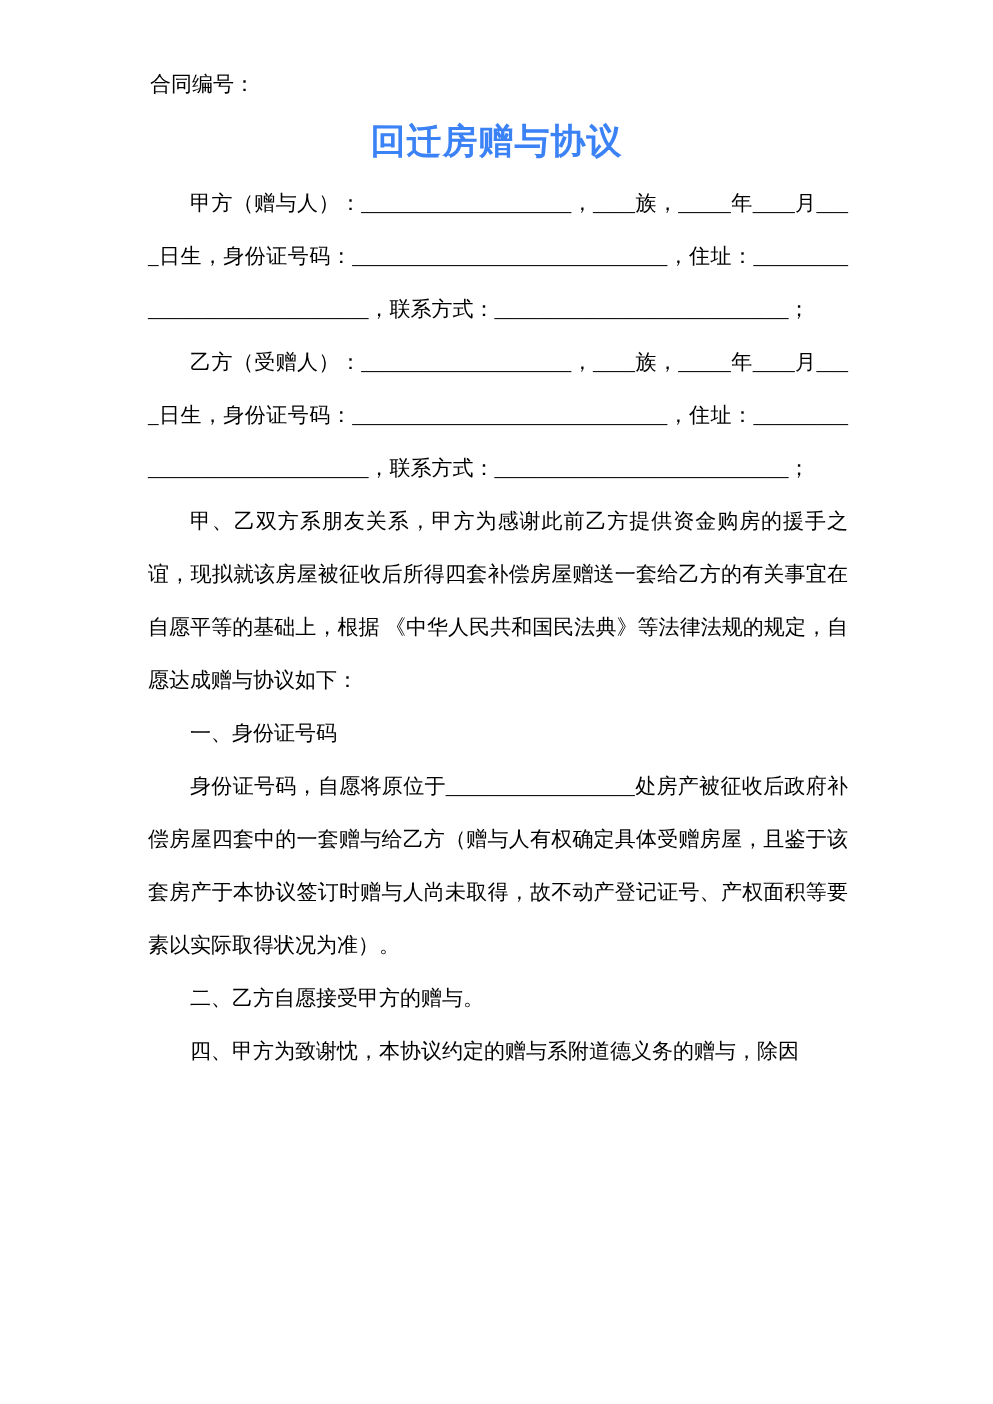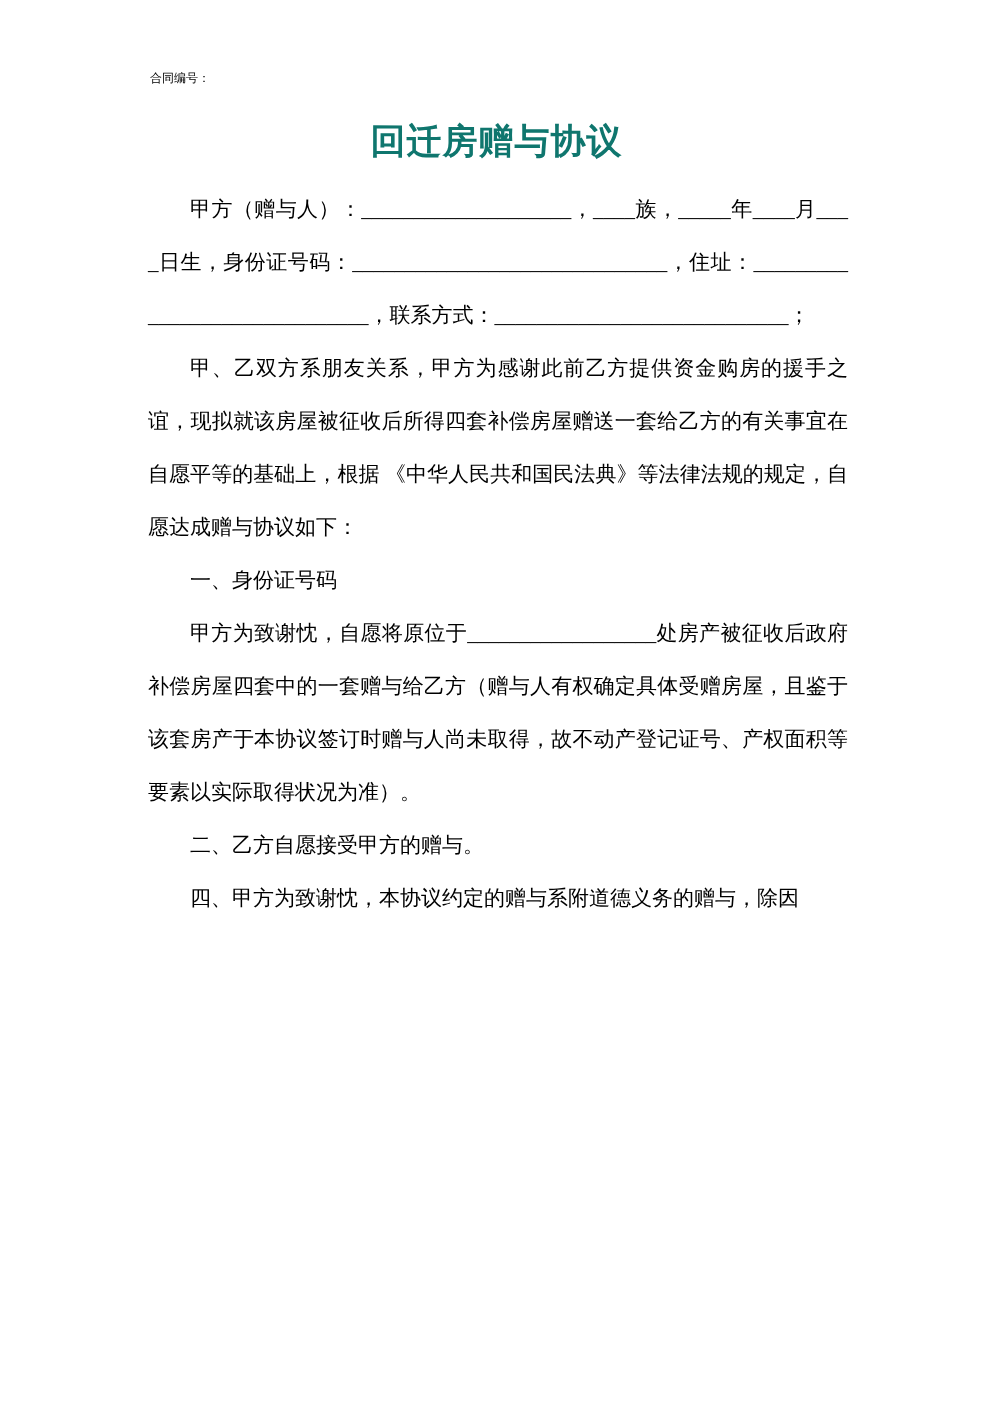--- a/index.html
+++ b/index.html
@@ -27,40 +27,40 @@
     letter-spacing: 0px;
     color: #e0e0e0;
     z-index: 0;
     white-space: nowrap;
     user-select: none;
   }
   .contract-no {
     position: absolute;
     left: 150px;
     top: 70px;
-    font-size: 12px;
+    font-size: 21px;
     z-index: 1;
   }
   .title {
     position: absolute;
     top: 118px;
     left: 0;
     width: 100%;
     margin: 0;
     text-align: center;
     font-size: 35px;
     font-weight: bold;
     color: #ff0000;
     z-index: 1;
     letter-spacing: 1px;
   }
   .body-text {
     position: absolute;
     left: 148px;
-    top: 183px;
+    top: 177px;
     width: 700px;
     font-size: 21px;
     line-height: 53px;
     text-align: justify;
     z-index: 1;
   }
   .body-text p {
     margin: 0;
     padding: 0;
     text-indent: 2em;
@@ -77,25 +77,26 @@
   }
 </style>
 </head>
 <body>
 
 <div class="page">
 
 
   <div class="contract-no">合同编号：</div>
 
-  <h1 class="title" style="color: #0f766e;">回迁房赠与协议</h1>
+  <h1 class="title" style="color: #3b82f6;">回迁房赠与协议</h1>
 
   <div class="body-text">
     <p>甲方（赠与人）：____________________，____族，_____年____月____日生，身份证号码：______________________________，住址：______________________________，联系方式：____________________________；</p>
+    <p>乙方（受赠人）：____________________，____族，_____年____月____日生，身份证号码：______________________________，住址：______________________________，联系方式：____________________________；</p>
     <p>甲、乙双方系朋友关系，甲方为感谢此前乙方提供资金购房的援手之谊，现拟就该房屋被征收后所得四套补偿房屋赠送一套给乙方的有关事宜在自愿平等的基础上，根据 《中华人民共和国民法典》等法律法规的规定，自愿达成赠与协议如下：</p>
     <p>一、身份证号码</p>
-    <p>甲方为致谢忱，自愿将原位于__________________处房产被征收后政府补偿房屋四套中的一套赠与给乙方（赠与人有权确定具体受赠房屋，且鉴于该套房产于本协议签订时赠与人尚未取得，故不动产登记证号、产权面积等要素以实际取得状况为准）。</p>
+    <p>身份证号码，自愿将原位于__________________处房产被征收后政府补偿房屋四套中的一套赠与给乙方（赠与人有权确定具体受赠房屋，且鉴于该套房产于本协议签订时赠与人尚未取得，故不动产登记证号、产权面积等要素以实际取得状况为准）。</p>
     <p>二、乙方自愿接受甲方的赠与。</p>
     <p>四、甲方为致谢忱，本协议约定的赠与系附道德义务的赠与，除因</p>
   </div>
 
 
 </div>
 
 </body></html>

